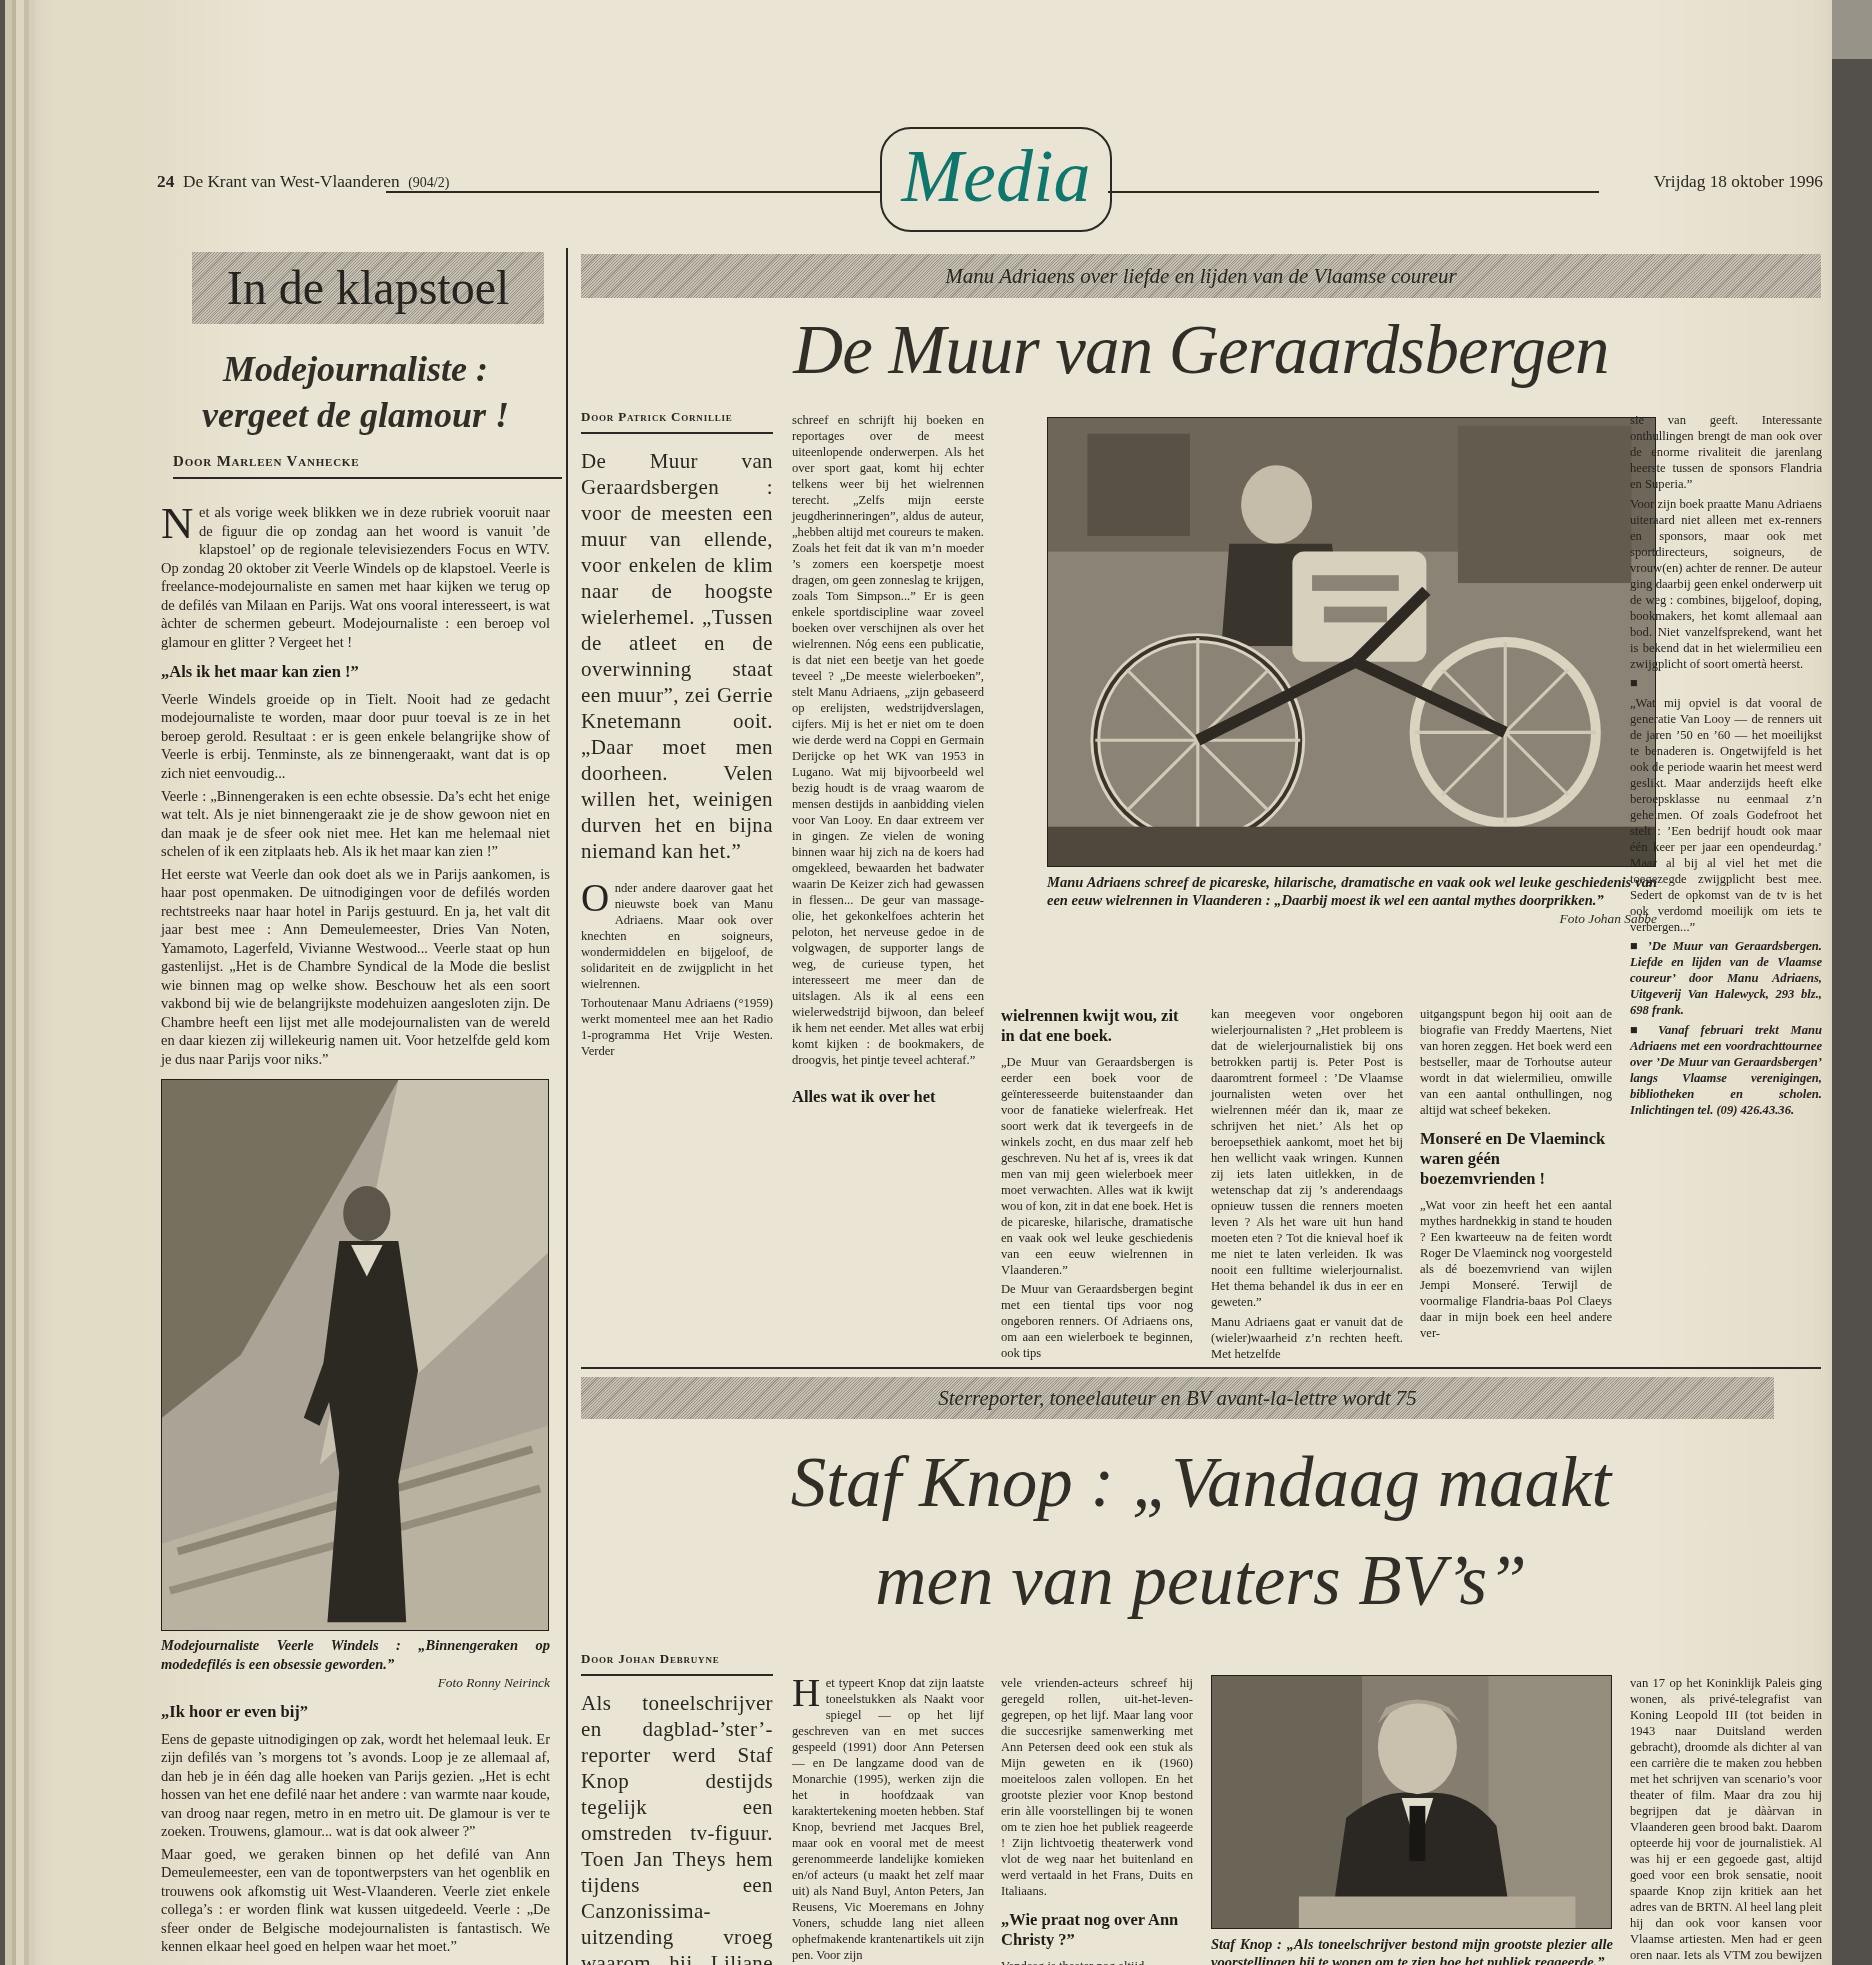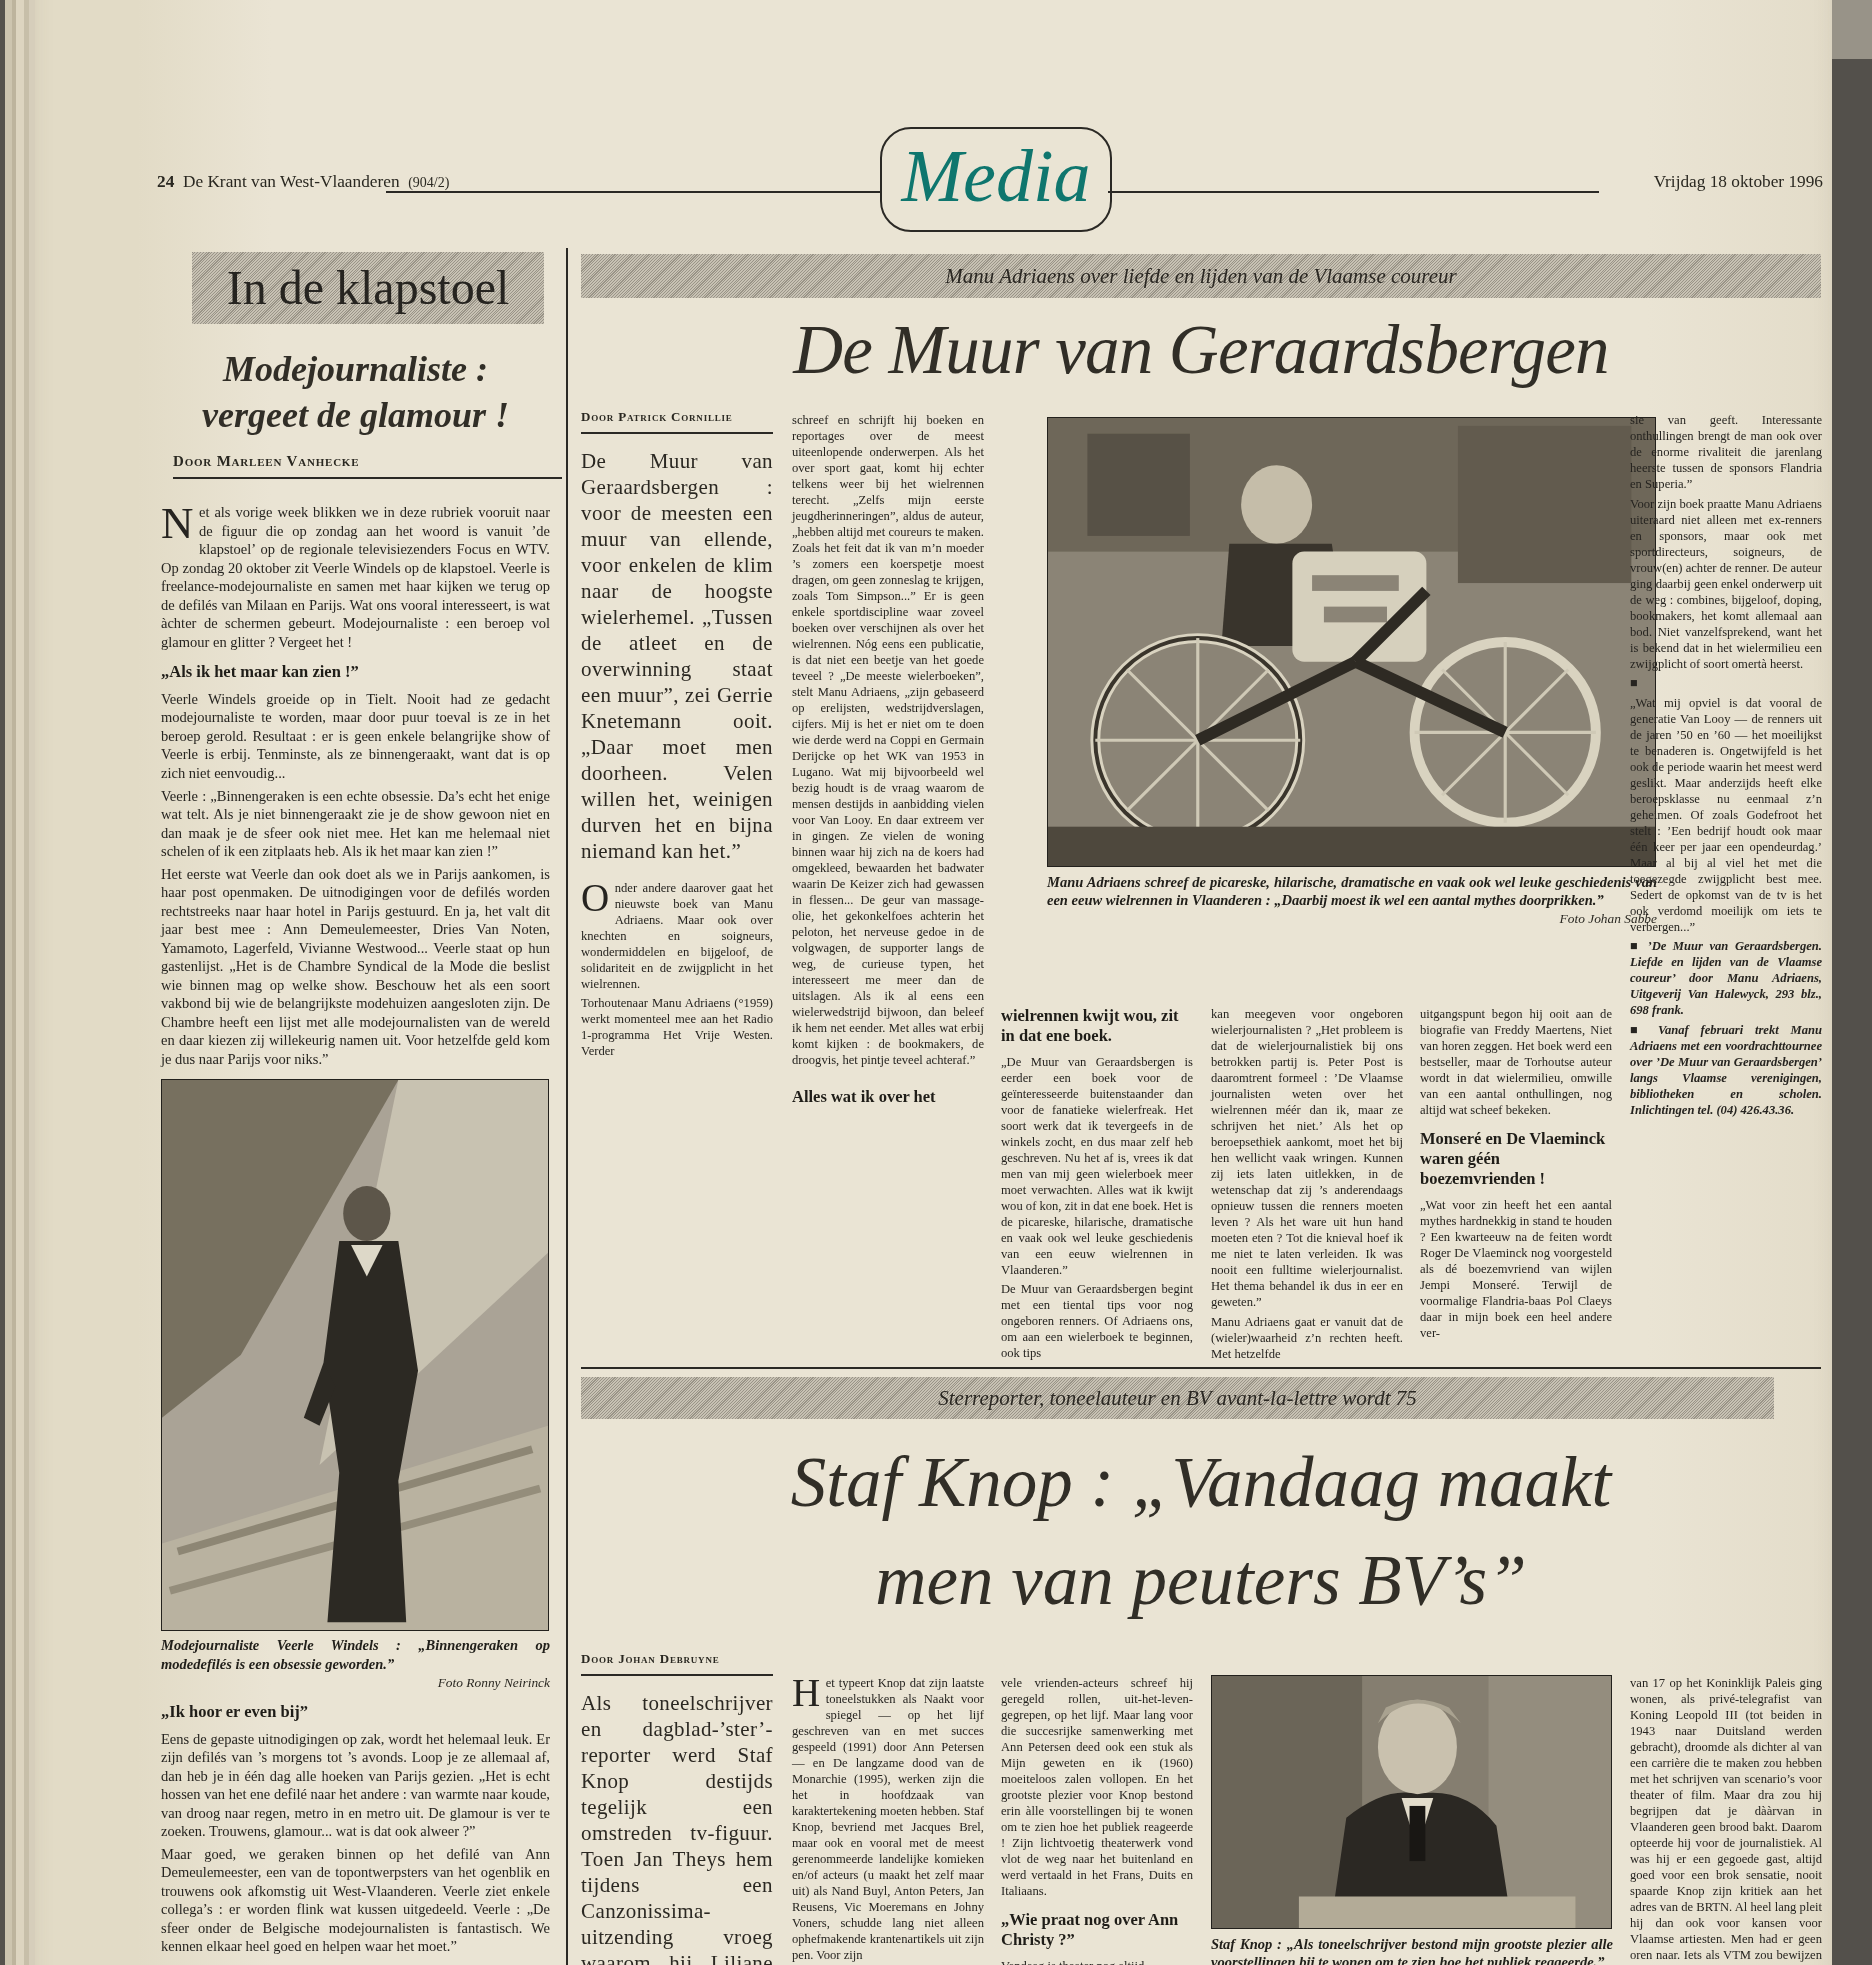--- a/index.html
+++ b/index.html
@@ -195,21 +195,21 @@
 
     <div class="flow" style="left:1595px;top:412px;width:192px;">
       <div>
           <p class="para">sie van geeft. Interessante onthullingen brengt de man ook over de enorme rivaliteit die jarenlang heerste tussen de sponsors Flandria en Superia.”</p>
           <p class="para">Voor zijn boek praatte Manu Adriaens uiteraard niet alleen met ex-renners en sponsors, maar ook met sportdirecteurs, soigneurs, de vrouw(en) achter de renner. De auteur ging daarbij geen enkel onderwerp uit de weg : combines, bijgeloof, doping, bookmakers, het komt allemaal aan bod. Niet vanzelfsprekend, want het is bekend dat in het wielermilieu een zwijgplicht of soort omertà heerst.</p>
           <p class="para">■</p>
           <p class="para">„Wat mij opviel is dat vooral de generatie Van Looy — de renners uit de jaren ’50 en ’60 — het moeilijkst te benaderen is. Ongetwijfeld is het ook de periode waarin het meest werd geslikt. Maar anderzijds heeft elke beroepsklasse nu eenmaal z’n geheimen. Of zoals Godefroot het stelt : ’Een bedrijf houdt ook maar één keer per jaar een opendeurdag.’ Maar al bij al viel het met die toegezegde zwijgplicht best mee. Sedert de opkomst van de tv is het ook verdomd moeilijk om iets te verbergen...”</p>
         </div>
       <div class="book" style="margin-top:3.9px;">
           <p class="para">■ ’De Muur van Geraardsbergen. Liefde en lijden van de Vlaamse coureur’ door Manu Adriaens, Uitgeverij Van Halewyck, 293 blz., 698 frank.</p>
-          <p class="para">■ Vanaf februari trekt Manu Adriaens met een voordrachttournee over ’De Muur van Geraardsbergen’ langs Vlaamse verenigingen, bibliotheken en scholen. Inlichtingen tel. (04) 426.43.36.</p>
+          <p class="para">■ Vanaf februari trekt Manu Adriaens met een voordrachttournee over ’De Muur van Geraardsbergen’ langs Vlaamse verenigingen, bibliotheken en scholen. Inlichtingen tel. (09) 426.43.36.</p>
         </div>
     </div>
 
     <div class="rule-h" style="left:546px;top:1367px;width:1240px;height:1.6px;"></div>
     <div class="abs halftone kicker" style="left:546px;top:1377px;width:1193px;height:42px;">Sterreporter, toneelauteur en BV avant-la-lettre wordt 75</div>
 
     <div class="abs headline-it" style="left:546px;top:1433px;width:1240px;font-size:71px;line-height:98px;">
       <div>Staf Knop : „Vandaag maakt</div>
       <div>men van peuters BV’s”</div>
     </div>

